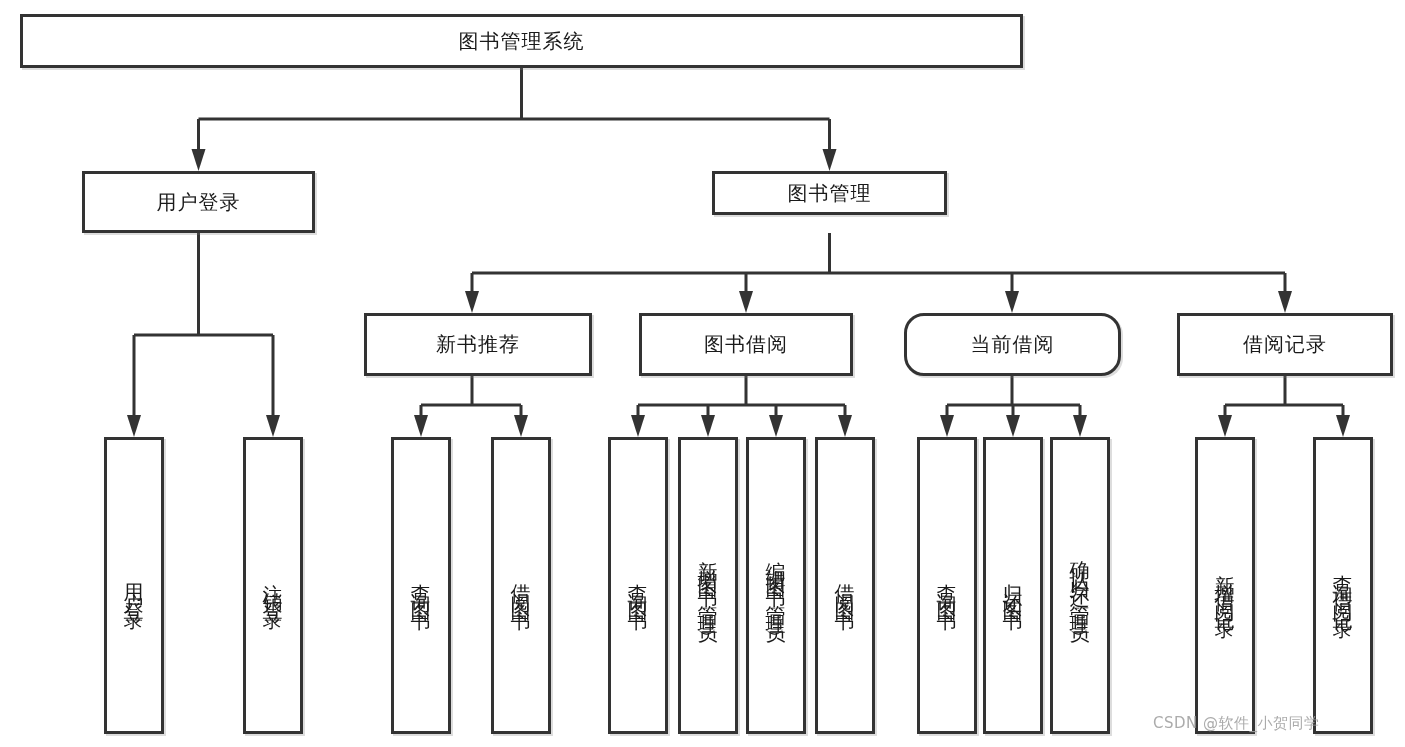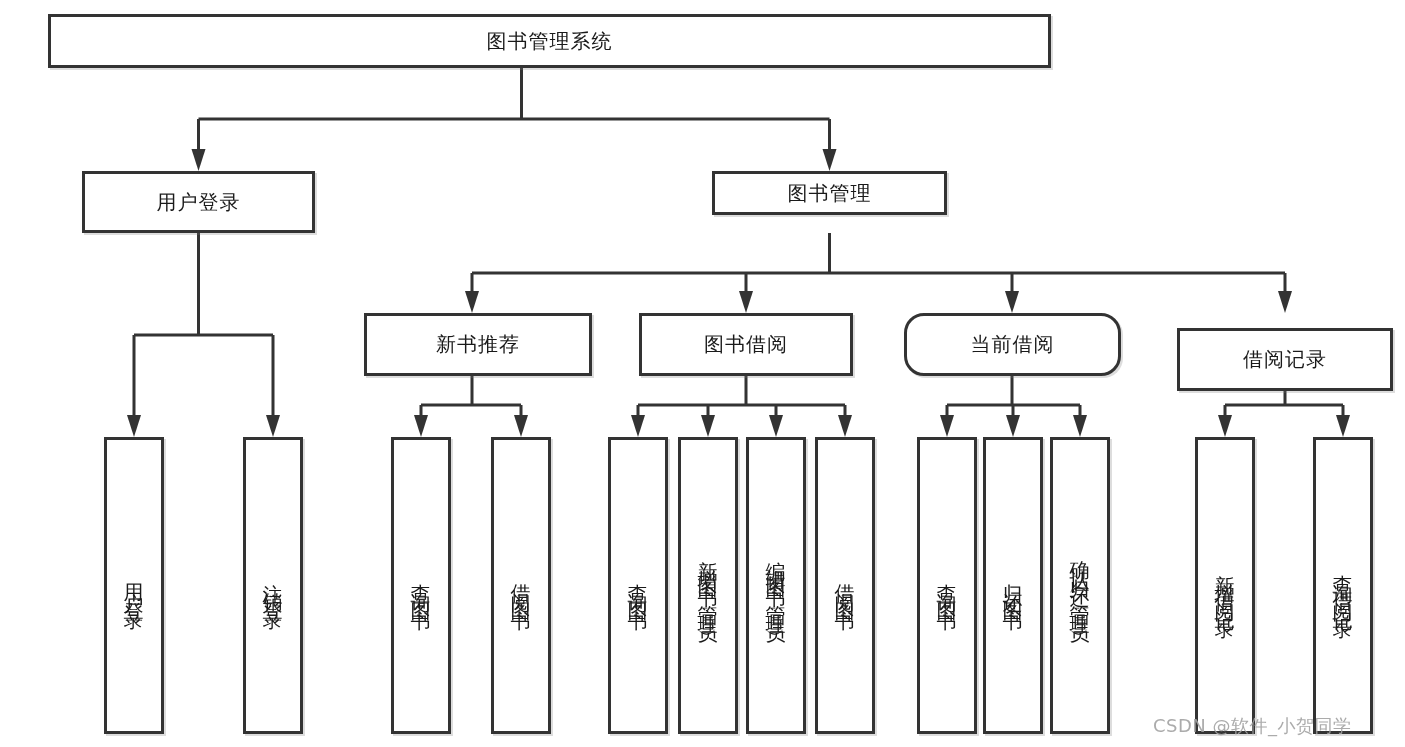--- a/index.html
+++ b/index.html
@@ -27,28 +27,28 @@
     background: #ffffff;
     display: flex;
     align-items: center;
     justify-content: center;
     z-index: 2;
     box-shadow: 2px 2px 0 rgba(120,120,120,0.25);
     font-size: 20px;
     letter-spacing: 1px;
     text-align: center;
   }
-  .box.root   { left: 20px;  top: 14px;  width: 1003px; height: 54px; margin-left: 28px; }
+  .box.root   { left: 20px;  top: 14px;  width: 1003px; height: 54px; }
   .box.lvl1a  { left: 82px;  top: 171px; width: 233px;  height: 62px; }
   .box.lvl1b  { left: 712px; top: 171px; width: 235px;  height: 44px; }
   .box.lvl2   { top: 313px;  height: 63px; }
   .box.l2a { left: 364px;  width: 228px; }
   .box.l2b { left: 639px;  width: 214px; }
   .box.l2c { left: 904px;  width: 217px; border-radius: 20px; }
-  .box.l2d { left: 1177px; width: 216px; margin-top: 15px; }
+  .box.l2d { left: 1177px; width: 216px; }
   .box.leaf {
     top: 437px;
     width: 60px;
     height: 297px;
     writing-mode: vertical-rl;
     text-orientation: mixed;
     letter-spacing: 9px;
     font-size: 20px;
     line-height: 1;
   }
@@ -62,21 +62,21 @@
   .leaf.p8  { left: 815px; }
   .leaf.p9  { left: 917px; }
   .leaf.p10 { left: 983px; }
   .leaf.p11 { left: 1050px; }
   .leaf.p12 { left: 1195px; }
   .leaf.p13 { left: 1313px; }
   .watermark {
     position: absolute;
     left: 1153px;
     top: 714px;
-    font-size: 18px;
+    font-size: 15px;
     color: rgba(162,162,162,0.9);
     letter-spacing: 0.5px;
     z-index: 5;
     white-space: nowrap;
   }
 </style>
 </head>
 <body>
 
 <div class="canvas">

